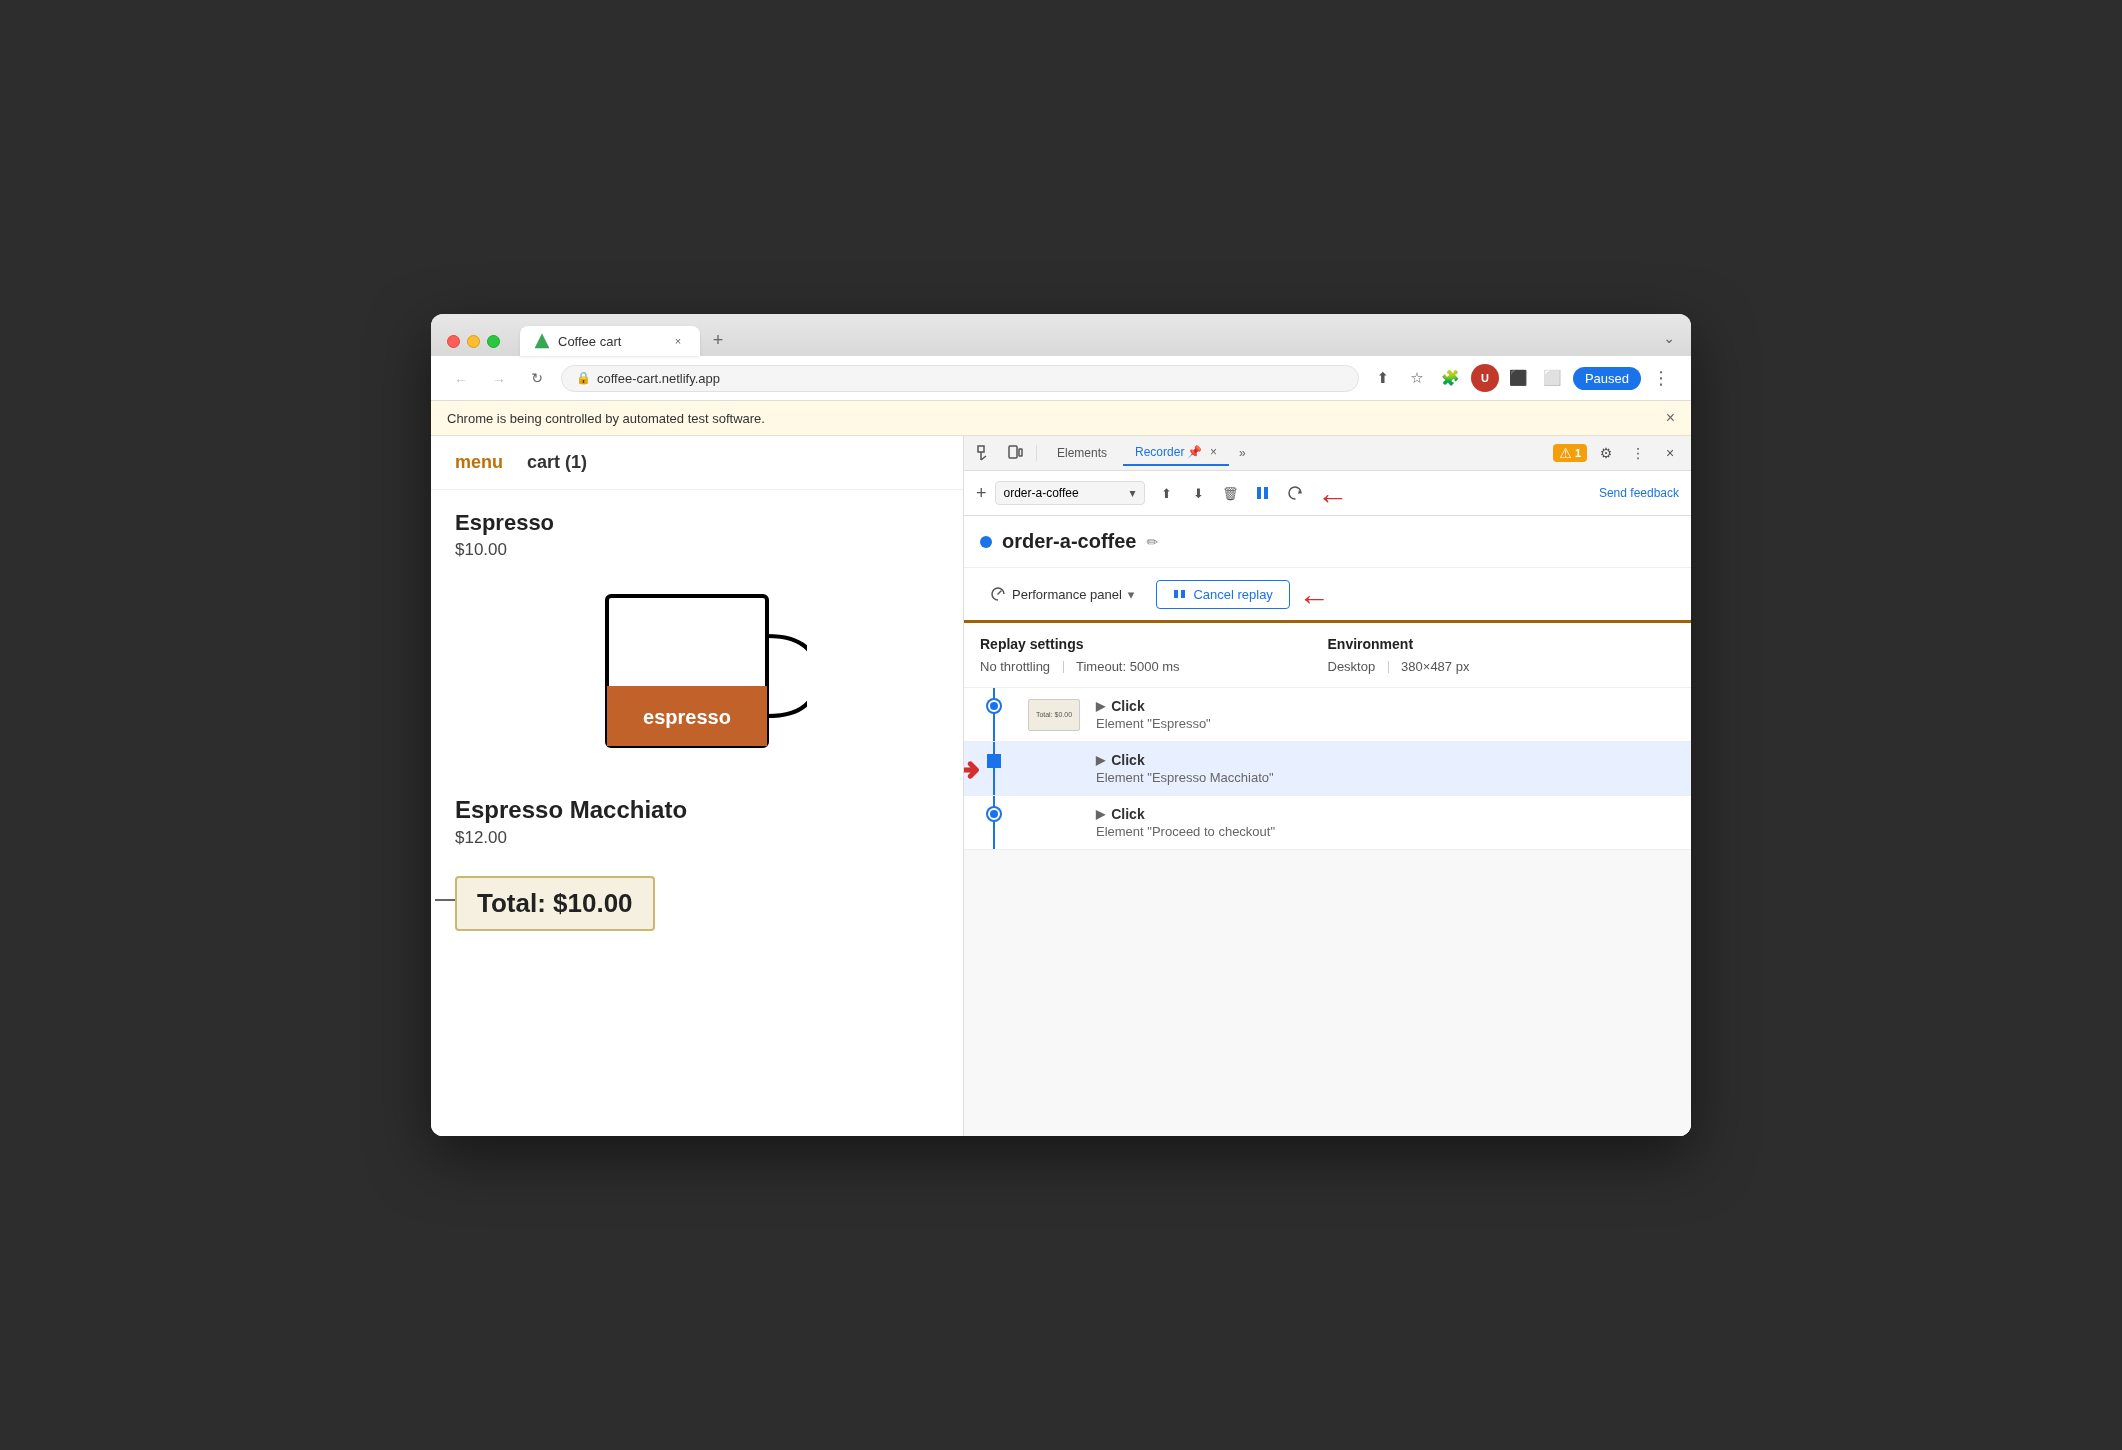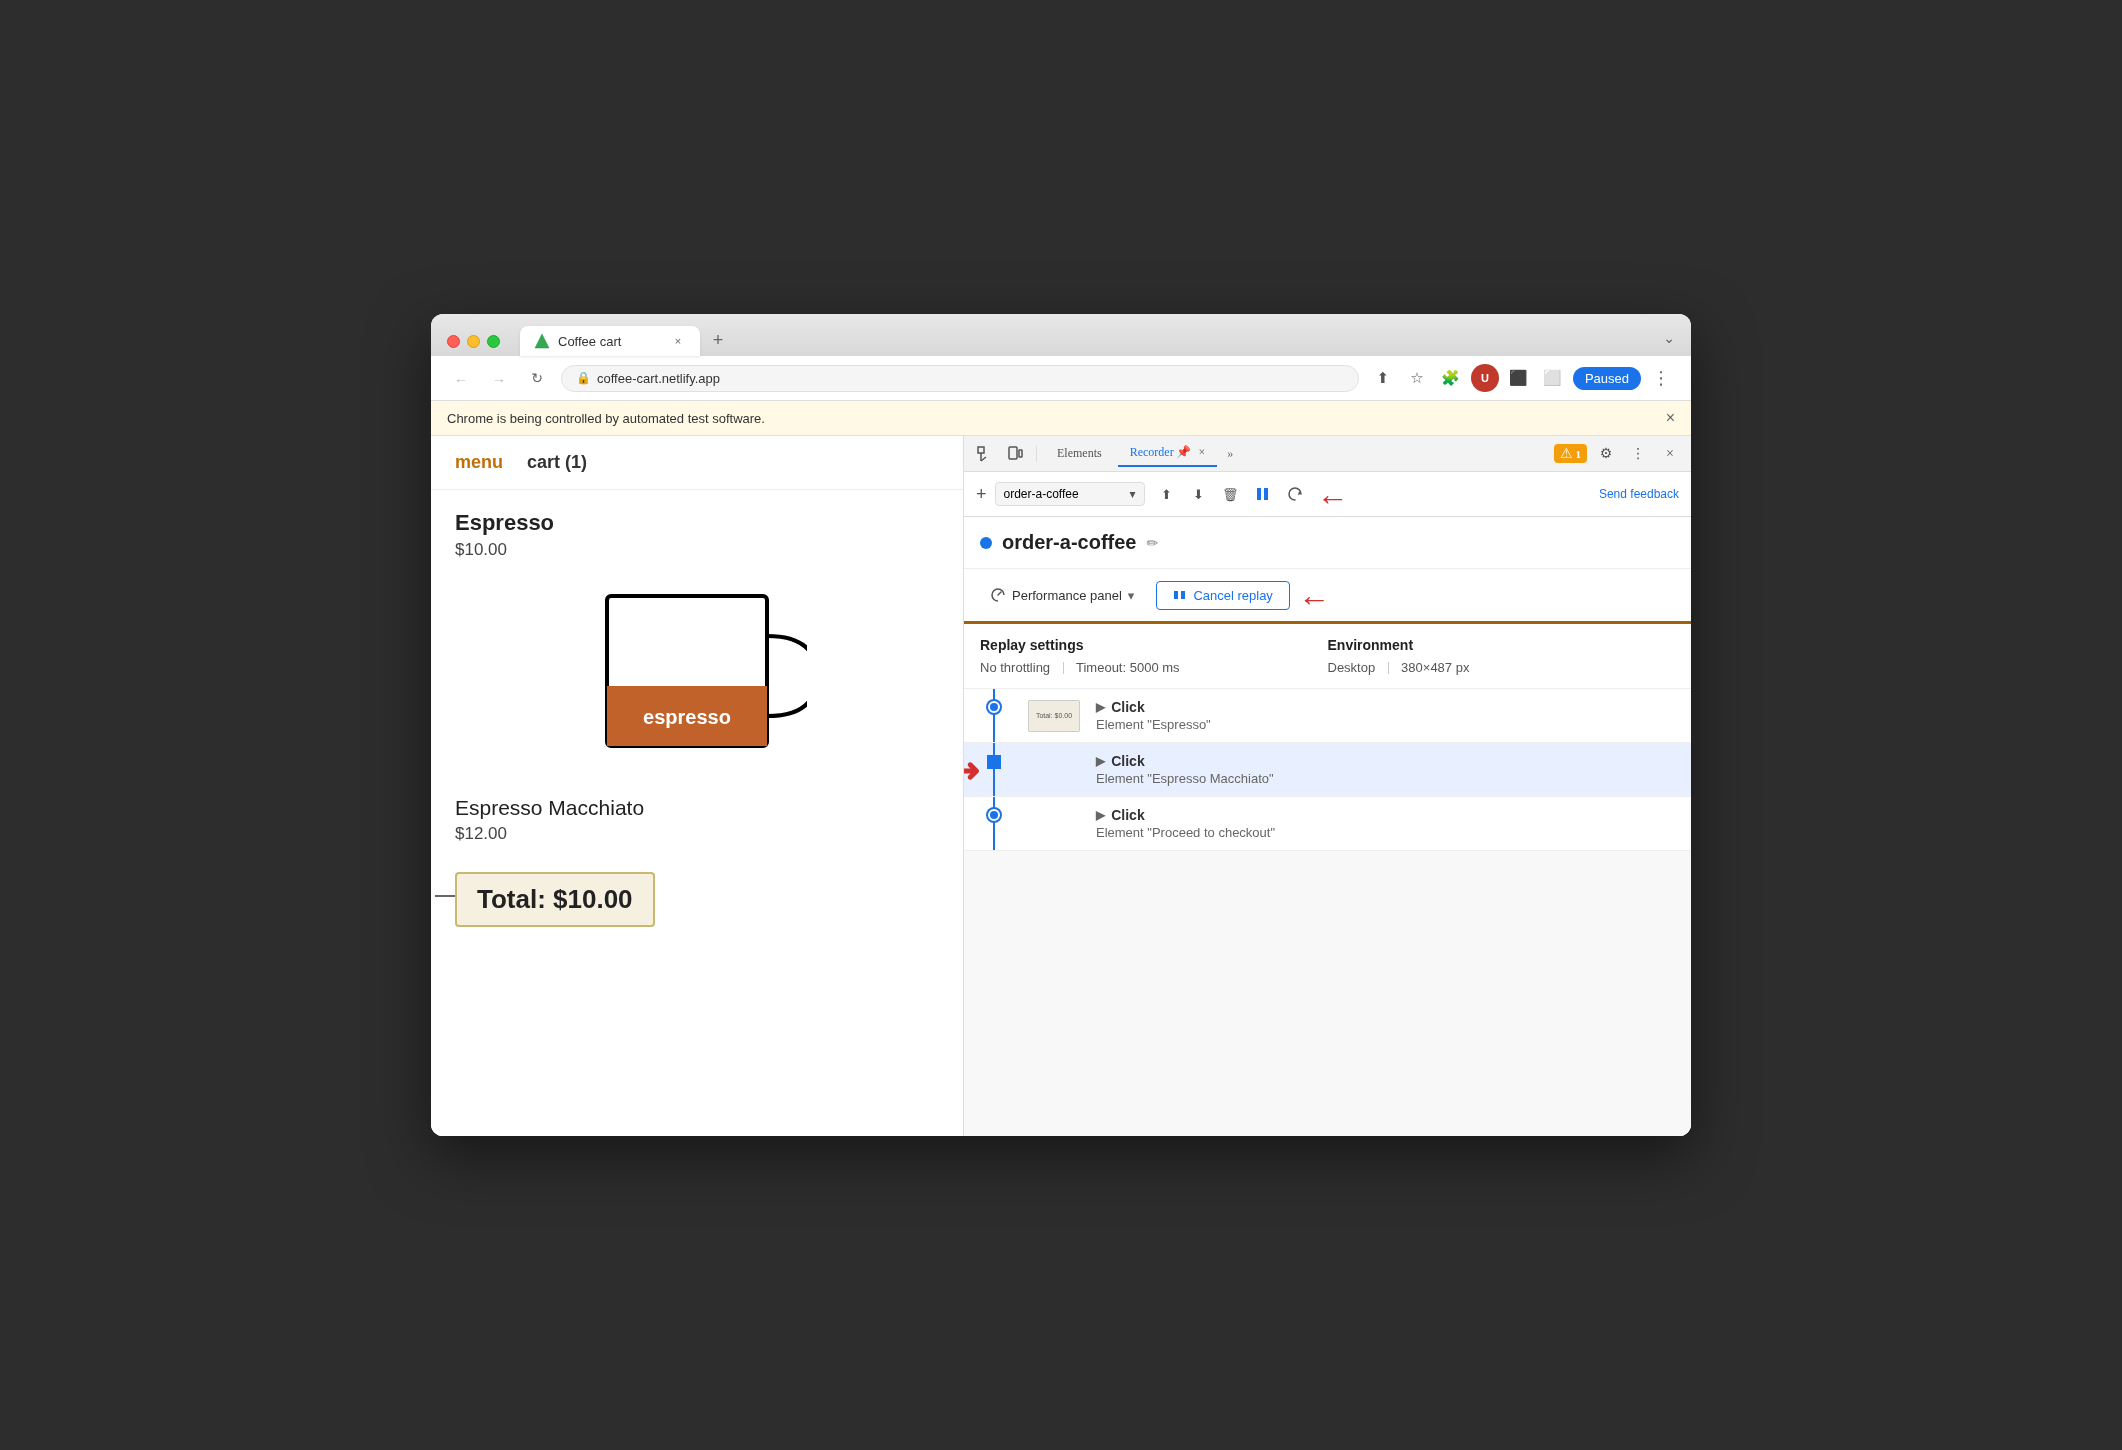--- a/index.html
+++ b/index.html
@@ -200,22 +200,22 @@
       font-size: 17px;
       color: #444;
       margin-bottom: 16px;
     }
     .coffee-cup {
       width: 220px;
       margin: 0 auto 20px;
       display: block;
     }
     .product-name2 {
-      font-size: 21px;
-      font-weight: 400;
+      font-size: 24px;
+      font-weight: 700;
       color: #222;
       margin-bottom: 4px;
       margin-top: 10px;
     }
     .product-price2 {
       font-size: 17px;
       color: #444;
       margin-bottom: 10px;
     }
     .total-badge {
@@ -240,21 +240,20 @@
     }
 
     
     .devtools-toolbar {
       background: #f3f3f3;
       border-bottom: 1px solid #ddd;
       display: flex;
       align-items: center;
       padding: 4px 8px;
       gap: 4px;
-      font-family: Liberation Serif, serif;
     }
     .dt-tab {
       padding: 5px 12px;
       font-size: 12px;
       color: #555;
       cursor: pointer;
       border-radius: 4px;
     }
     .dt-tab.active {
       color: #1a73e8;

